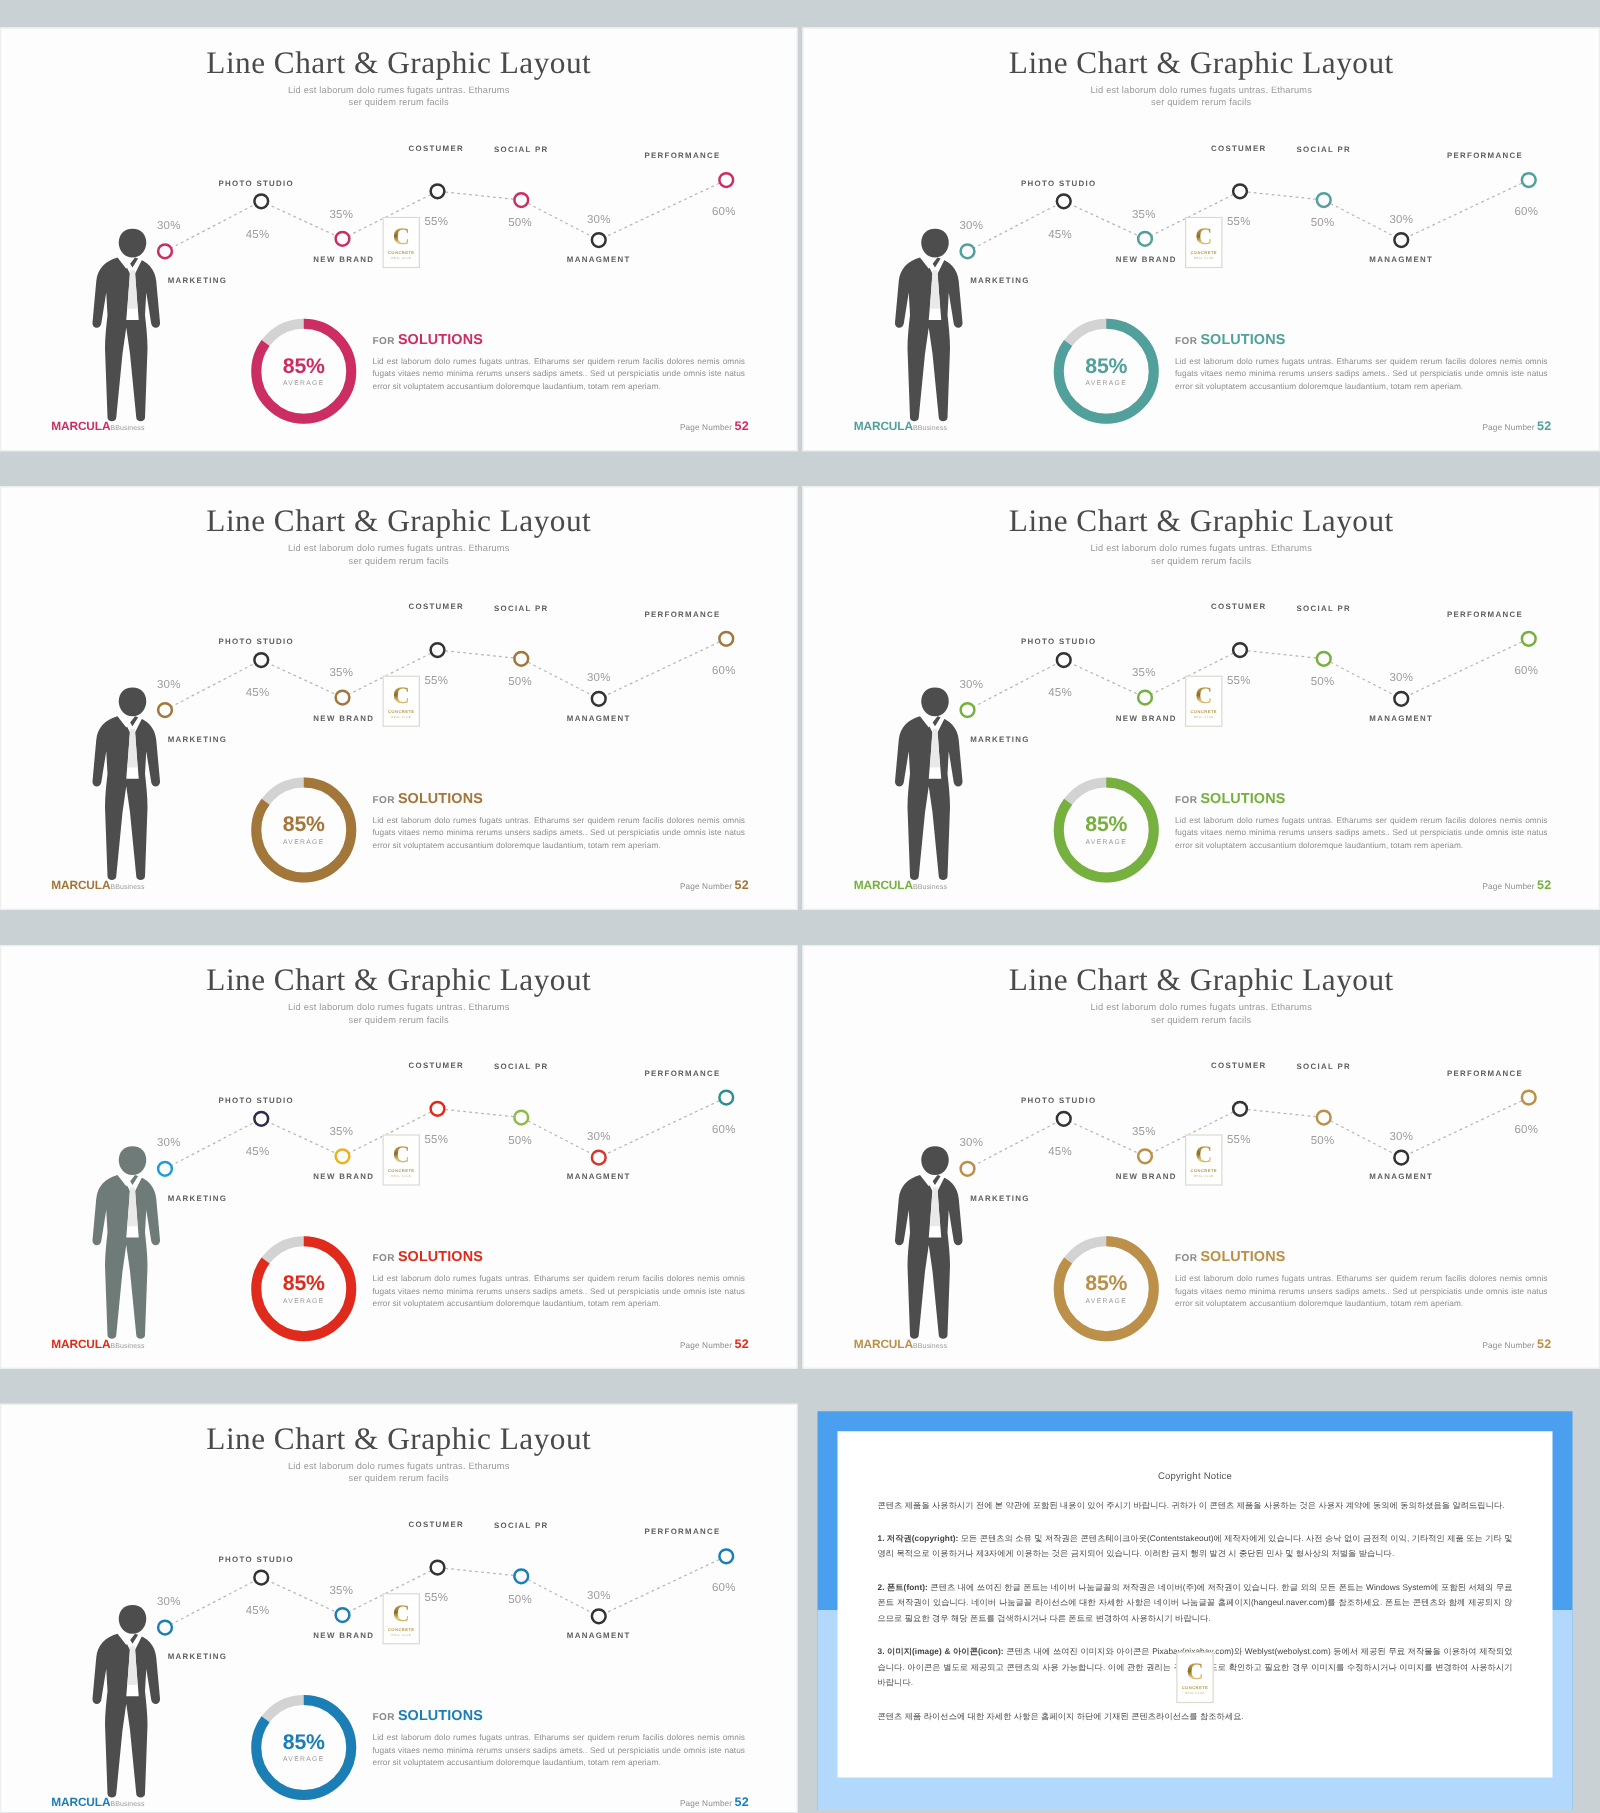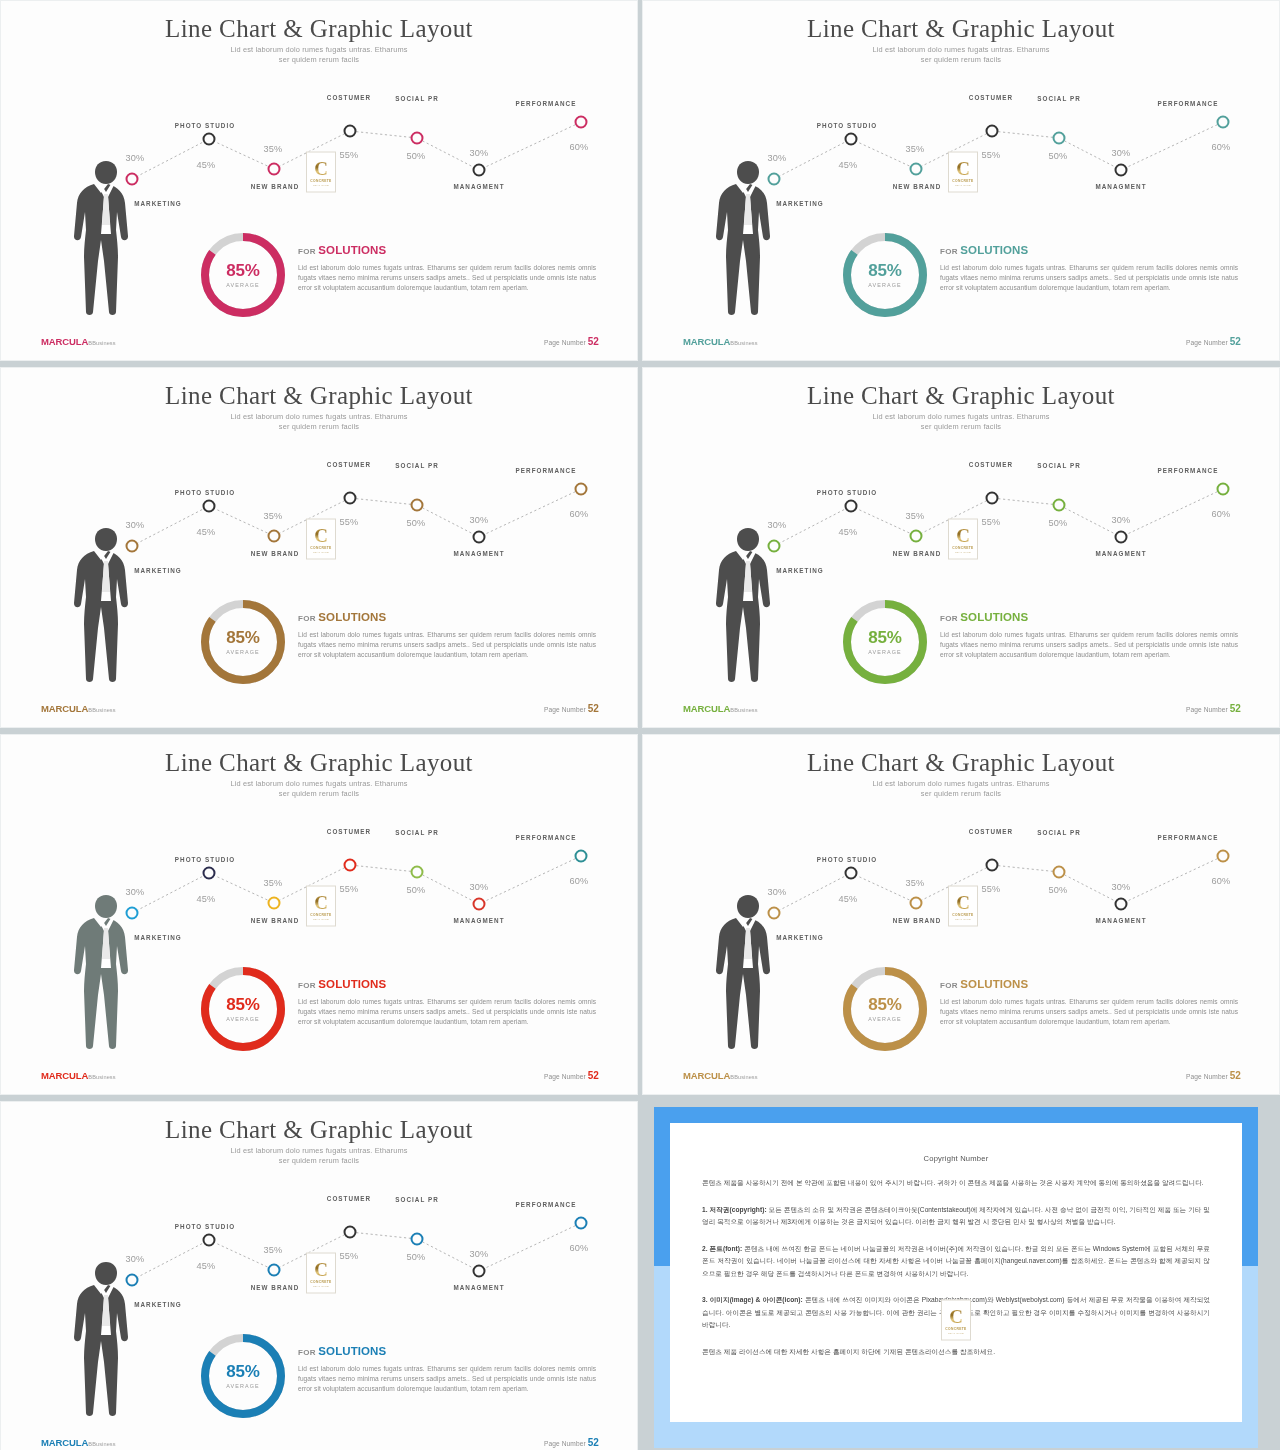--- a/index.html
+++ b/index.html
@@ -16,20 +16,21 @@
     grid-template-rows:361px 361px 361px 361px;
     column-gap:4px;row-gap:6px;
     padding:0;box-sizing:border-box;
   }
   .slide{
     position:relative;
     background:#fdfdfd;
     overflow:hidden;
     box-sizing:border-box;
     border:1px solid #eceff0;
+    margin-top:22px;
   }
   
   .title{
     position:absolute;left:0;right:0;top:14px;
     text-align:center;
     font-family:"Liberation Serif", serif;
     font-size:25px;
     letter-spacing:.4px;
     color:#4a4a4a;
     font-weight:400;
@@ -613,21 +614,21 @@
       <div class="solbody">Lid est laborum dolo rumes fugats untras. Etharums ser quidem rerum facilis dolores nemis omnis fugats vitaes nemo minima rerums unsers sadips amets.. Sed ut perspiciatis unde omnis iste natus error sit voluptatem accusantium doloremque laudantium, totam rem aperiam.</div>
     </div>
 
     <div class="foot-left" style="color:#1b7fb5;">MARCULA<span class="sub">BBusiness</span></div>
     <div class="foot-right">Page Number <b style="color:#1b7fb5;">52</b></div>
   </div>
     <div class="slide copy-slide">
     <div class="copy-blue"></div>
     <div class="copy-blue-lower"></div>
     <div class="copy-paper">
-      <div class="copy-h2">Copyright Number</div>
+      <div class="copy-h2">Copyright Notice</div>
       <div class="copy-p">콘텐츠 제품을 사용하시기 전에 본 약관에 포함된 내용이 있어 주시기 바랍니다. 귀하가 이 콘텐츠 제품을 사용하는 것은 사용자 계약에 동의에 동의하셨음을 알려드립니다.</div>
       <div class="copy-p"><b>1. 저작권(copyright):</b> 모든 콘텐츠의 소유 및 저작권은 콘텐츠테이크아웃(Contentstakeout)에 제작자에게 있습니다. 사전 승낙 없이 금전적 이익, 기타적인 제품 또는 기타 및 영리 목적으로 이용하거나 제3자에게 이용하는 것은 금지되어 있습니다. 이러한 금지 행위 발견 시 중단된 민사 및 형사상의 처벌을 받습니다.</div>
       <div class="copy-p"><b>2. 폰트(font):</b> 콘텐츠 내에 쓰여진 한글 폰트는 네이버 나눔글꼴의 저작권은 네이버(주)에 저작권이 있습니다. 한글 외의 모든 폰트는 Windows System에 포함된 서체의 무료 폰트 저작권이 있습니다. 네이버 나눔글꼴 라이선스에 대한 자세한 사항은 네이버 나눔글꼴 홈페이지(hangeul.naver.com)를 참조하세요. 폰트는 콘텐츠와 함께 제공되지 않으므로 필요한 경우 해당 폰트를 검색하시거나 다른 폰트로 변경하여 사용하시기 바랍니다.</div>
       <div class="copy-p"><b>3. 이미지(image) &amp; 아이콘(icon):</b> 콘텐츠 내에 쓰여진 이미지와 아이콘은 Pixabay(pixabay.com)와 Weblyst(webolyst.com) 등에서 제공된 무료 저작물을 이용하여 제작되었습니다. 아이콘은 별도로 제공되고 콘텐츠의 사용 가능합니다. 이에 관한 권리는 귀하가 별도로 확인하고 필요한 경우 이미지를 수정하시거나 이미지를 변경하여 사용하시기 바랍니다.</div>
       <div class="copy-p">콘텐츠 제품 라이선스에 대한 자세한 사항은 홈페이지 하단에 기재된 콘텐츠라이선스를 참조하세요.</div>
       <div class="logocard" style="position:absolute;left:50%;top:197px;">
       <div class="logoC">C</div>
       <div class="logotxt1">CONCRETE</div>
       <div class="logotxt2">REAL CLUB</div>
     </div>

